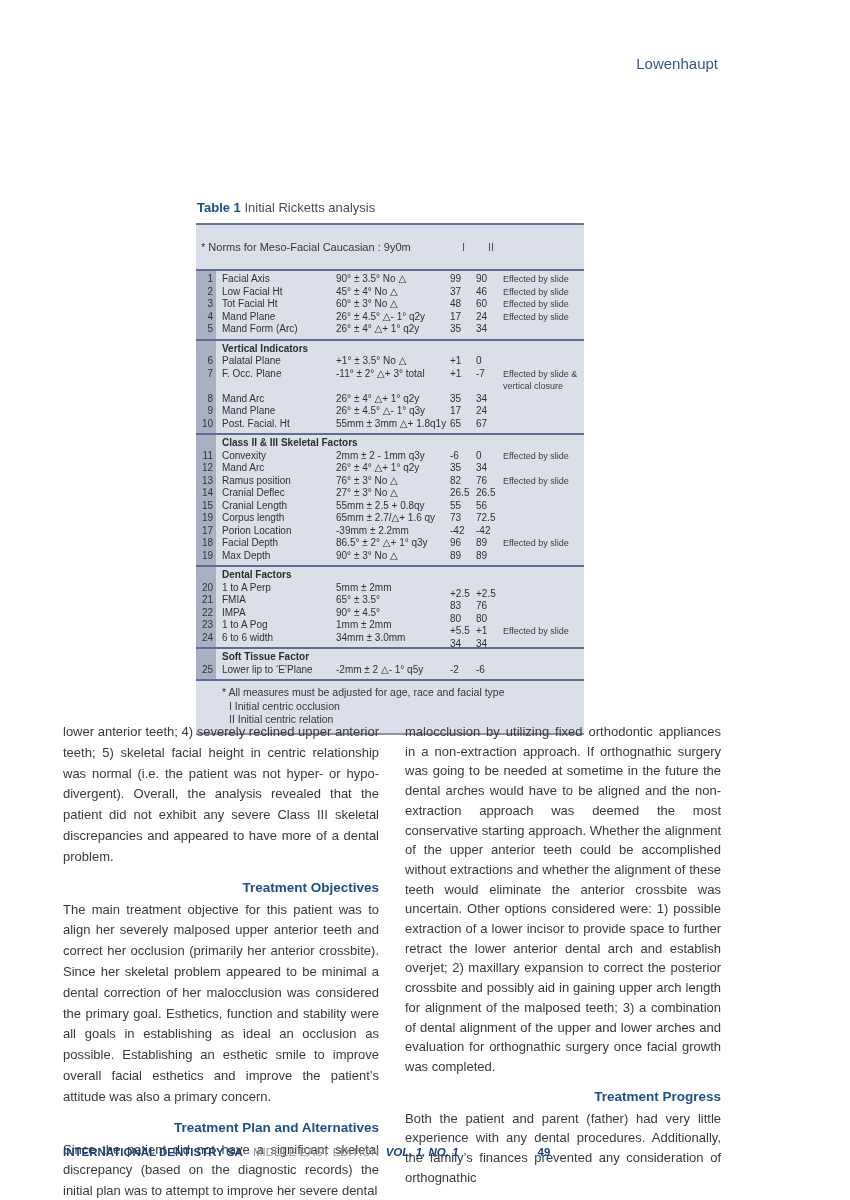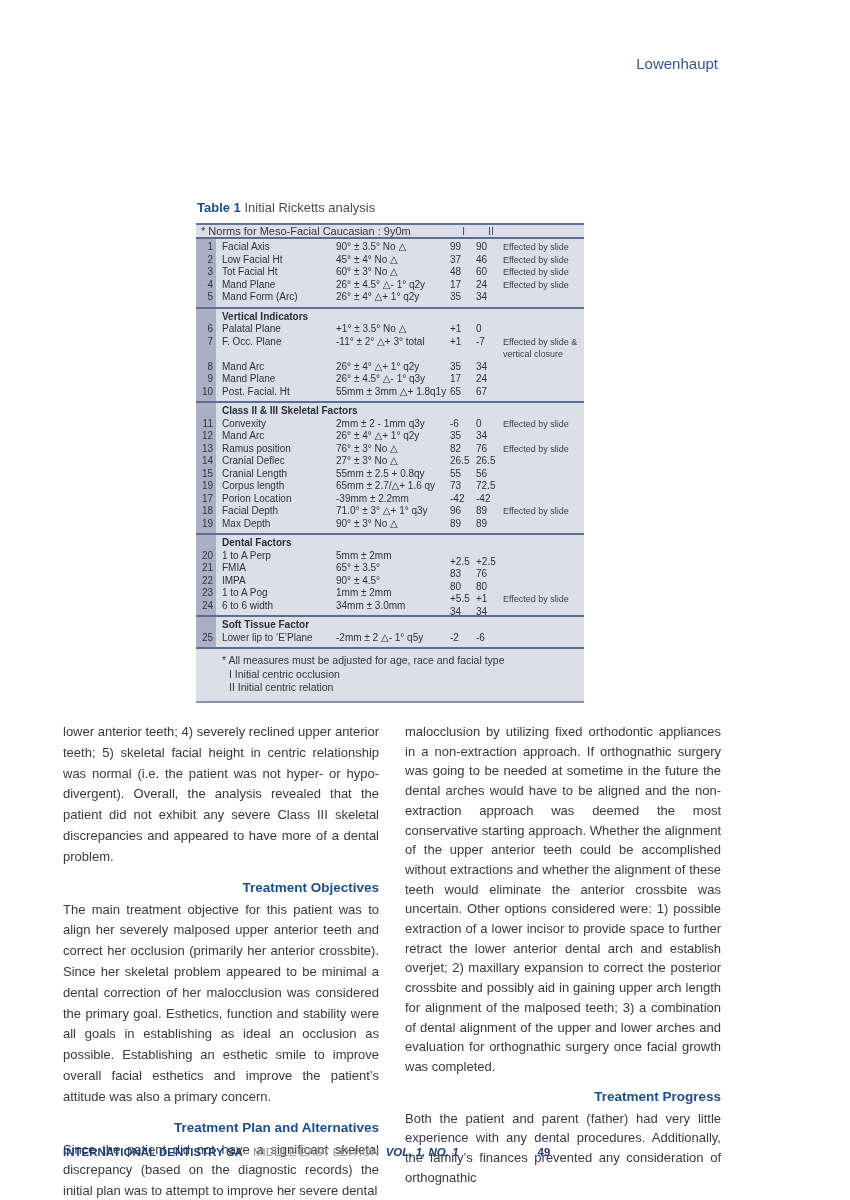--- a/index.html
+++ b/index.html
@@ -22,21 +22,21 @@
   .table-caption .cap-text { color: #4a4d52; }
   
   .ricketts-table {
     position: absolute; left: 196px; top: 223px; width: 388px;
     background: #dbdfe8;
     border-top: 2px solid #667399;
     border-bottom: 2px solid #8b94ab;
     font-size: 10px; color: #2e3136;
   }
   .t-header { display: grid; grid-template-columns: 266px 26px 27px 1fr;
-    padding: 0 0; font-size: 11px; color: #33363c; border-radius: 6px; }
+    padding: 16px 0; font-size: 11px; color: #33363c; border-radius: 6px; }
   .t-header .th-title { padding-left: 5px; }
   .t-header .th-col { color: #4c5468; }
   .t-line { height: 2px; background: #5e6b94; }
   .t-section { position: relative; padding: 2px 0 3px; }
   .t-section::before { content:""; position:absolute; left:0; top:0; bottom:0; width:20px; background:#a9b0c4; }
   .t-row { display: grid; grid-template-columns: 20px 120px 114px 26px 27px 1fr; position: relative; }
   .t-cell { line-height: 12.5px; }
   .t-num { text-align: right; padding-right: 3px; color:#30333a; }
   .t-label { padding-left: 6px; }
   .t-title-row .t-title { grid-column: 2 / -1; font-weight: bold; padding-left: 6px; color:#2b2e33; }
@@ -232,21 +232,21 @@
             <div class="t-cell t-num">17</div>
             <div class="t-cell t-label">Porion Location</div>
             <div class="t-cell t-norm">-39mm ± 2.2mm</div>
             <div class="t-cell t-v1">-42</div>
             <div class="t-cell t-v2">-42</div>
             <div class="t-cell t-note"></div>
           </div>
           <div class="t-row">
             <div class="t-cell t-num">18</div>
             <div class="t-cell t-label">Facial Depth</div>
-            <div class="t-cell t-norm">71.0° ± 3° △+ 1° q3y</div>
+            <div class="t-cell t-norm">86.5° ± 2° △+ 1° q3y</div>
             <div class="t-cell t-v1">96</div>
             <div class="t-cell t-v2">89</div>
             <div class="t-cell t-note">Effected by slide</div>
           </div>
           <div class="t-row">
             <div class="t-cell t-num">19</div>
             <div class="t-cell t-label">Max Depth</div>
             <div class="t-cell t-norm">90° ± 3° No △</div>
             <div class="t-cell t-v1">89</div>
             <div class="t-cell t-v2">89</div>

